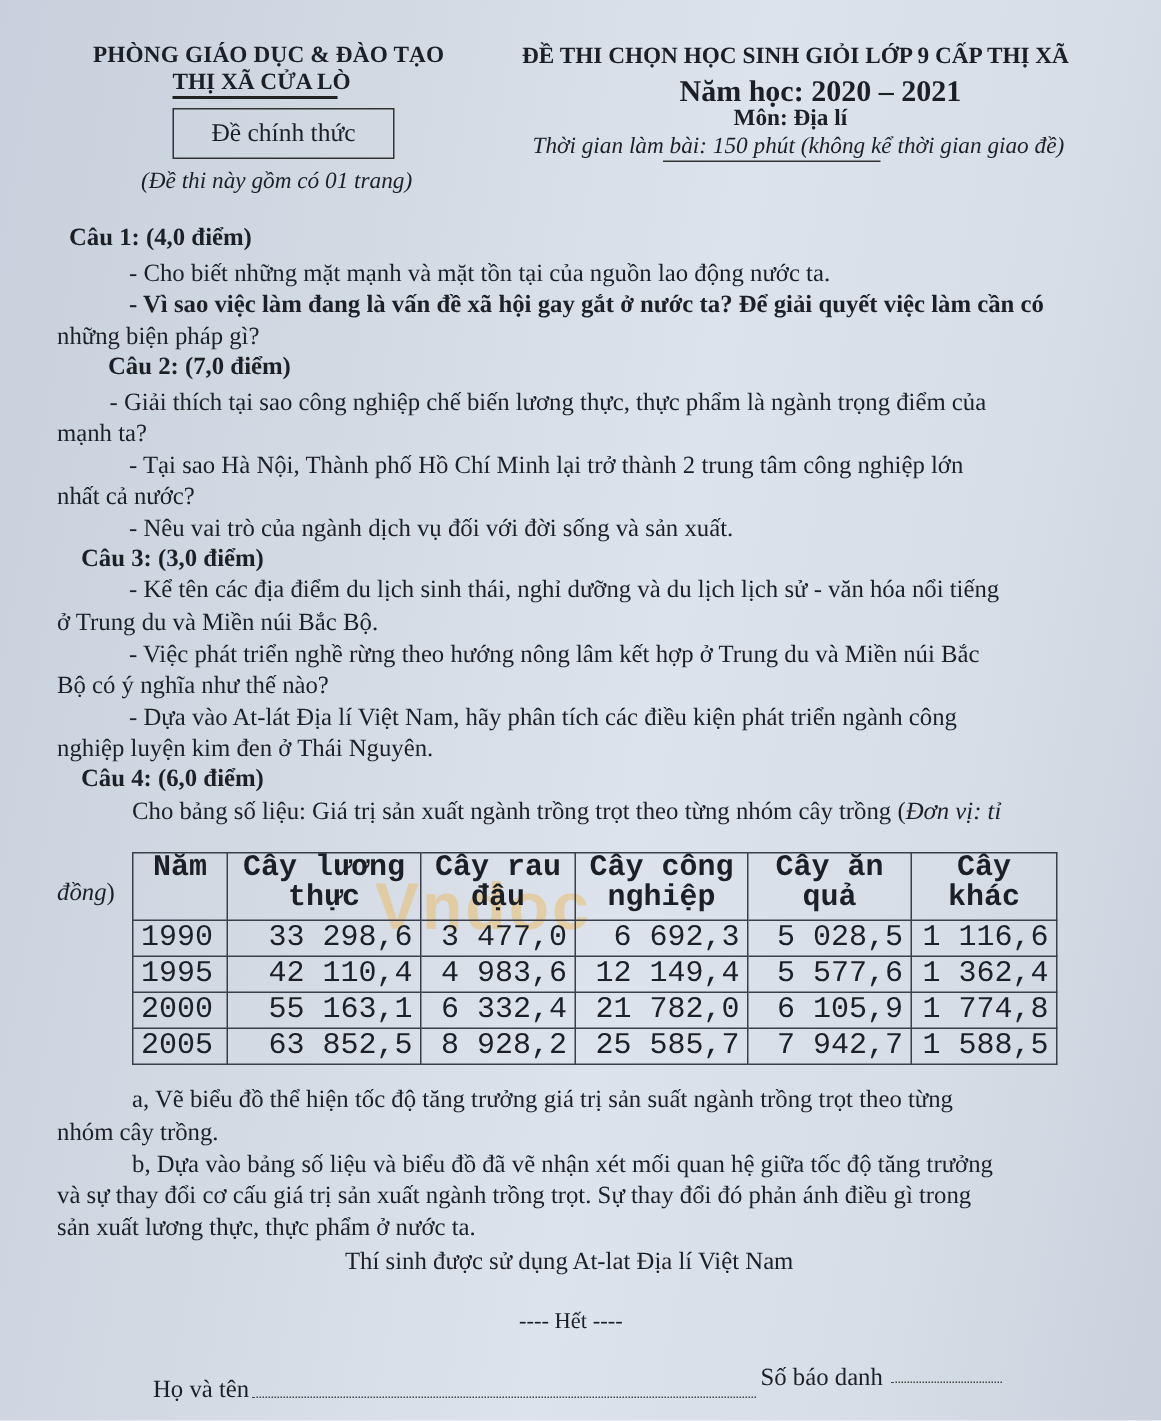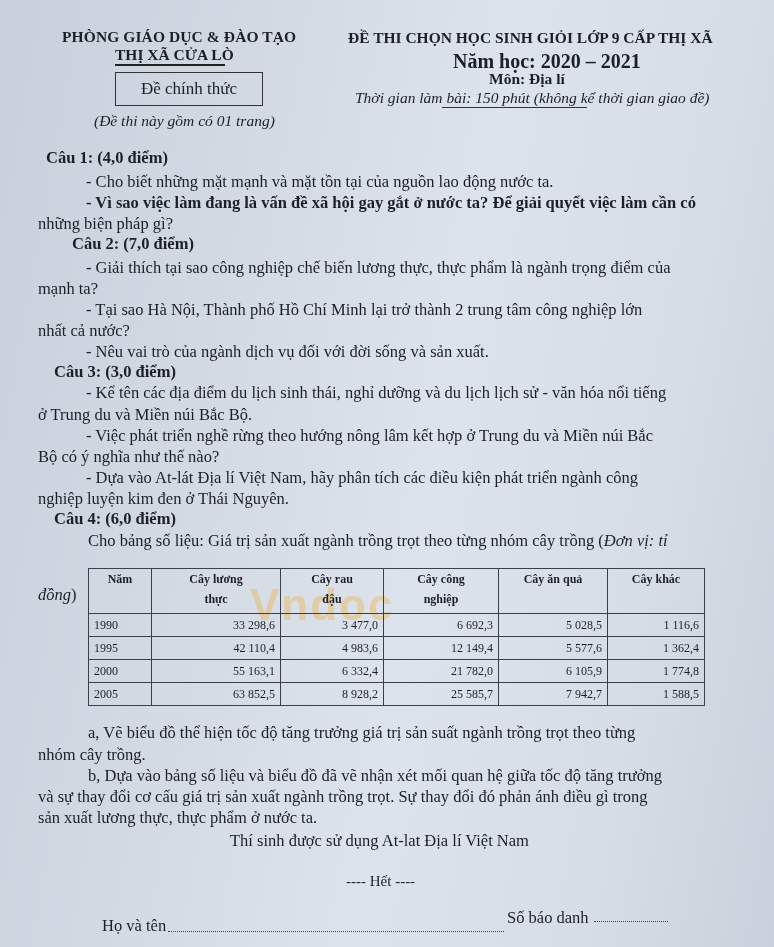--- a/index.html
+++ b/index.html
@@ -24,21 +24,21 @@
   .year { left:453px; top:50px; font-size:20px; font-weight:bold; }
   .subject { left:489px; top:70px; font-size:15.5px; font-weight:bold; }
   .duration { left:355px; top:89px; font-size:15.5px; font-style:italic; }
   .duration-line { position:absolute; left:442px; top:107px; width:145px; height:1px; background:#333; }
 
   .txt { font-size:16.5px; line-height:21px; }
   .q-head { font-size:16.5px; font-weight:bold; }
 
   table.data {
     position:absolute; left:88px; top:568px; border-collapse:collapse;
-    font-size:12px; font-family:Liberation Serif, serif;
+    font-size:20px; font-family:Liberation Mono, monospace;
   }
   table.data th, table.data td { border:1.3px solid #3a3f4a; padding:0 5px; height:22px; }
   table.data th { font-weight:bold; vertical-align:top; text-align:center; line-height:20px; height:44px; padding-top:0; }
   table.data td.num { text-align:right; }
   table.data td.yr { text-align:left; }
   .c0 { width:52px; } .c1 { width:118px; } .c2 { width:92px; } .c3 { width:104px; } .c4 { width:98px; } .c5 { width:86px; }
 
   .watermark { position:absolute; left:250px; top:580px; font-size:44px; font-weight:bold; color:rgba(240,170,40,0.35); font-family:"Liberation Sans", sans-serif; letter-spacing:2px; }
 
   .footer-line { position:absolute; height:0; border-bottom:1px dotted #444; }
@@ -61,21 +61,21 @@
   <div class="abs subject">Môn: Địa lí</div>
   <div class="abs duration">Thời gian làm bài: 150 phút (không kể thời gian giao đề)</div>
   <div class="duration-line"></div>
 
   <div class="abs q-head" style="left:46px; top:148px;">Câu 1: (4,0 điểm)</div>
   <div class="abs txt" style="left:86px; top:171px;">- Cho biết những mặt mạnh và mặt tồn tại của nguồn lao động nước ta.</div>
   <div class="abs txt" style="left:86px; top:192px;font-weight:bold;">- Vì sao việc làm đang là vấn đề xã hội gay gắt ở nước ta? Để giải quyết việc làm cần có</div>
   <div class="abs txt" style="left:38px; top:213px;">những biện pháp gì?</div>
 
   <div class="abs q-head" style="left:40px; top:234px;margin-left:32px;">Câu 2: (7,0 điểm)</div>
-  <div class="abs txt" style="left:86px; top:257px;">- Giải thích tại sao công nghiệp chế biến lương thực, thực phẩm là ngành trọng điểm của</div>
+  <div class="abs txt" style="left:73px; top:257px;">- Giải thích tại sao công nghiệp chế biến lương thực, thực phẩm là ngành trọng điểm của</div>
   <div class="abs txt" style="left:38px; top:278px;">mạnh ta?</div>
   <div class="abs txt" style="left:86px; top:299px;">- Tại sao Hà Nội, Thành phố Hồ Chí Minh lại trở thành 2 trung tâm công nghiệp lớn</div>
   <div class="abs txt" style="left:38px; top:320px;">nhất cả nước?</div>
   <div class="abs txt" style="left:86px; top:341px;">- Nêu vai trò của ngành dịch vụ đối với đời sống và sản xuất.</div>
 
   <div class="abs q-head" style="left:54px; top:362px;">Câu 3: (3,0 điểm)</div>
   <div class="abs txt" style="left:86px; top:382px;">- Kể tên các địa điểm du lịch sinh thái, nghỉ dưỡng và du lịch lịch sử - văn hóa nổi tiếng</div>
   <div class="abs txt" style="left:38px; top:404px;">ở Trung du và Miền núi Bắc Bộ.</div>
   <div class="abs txt" style="left:86px; top:425px;text-align:center;">- Việc phát triển nghề rừng theo hướng nông lâm kết hợp ở Trung du và Miền núi Bắc</div>
   <div class="abs txt" style="left:38px; top:446px;">Bộ có ý nghĩa như thế nào?</div>

